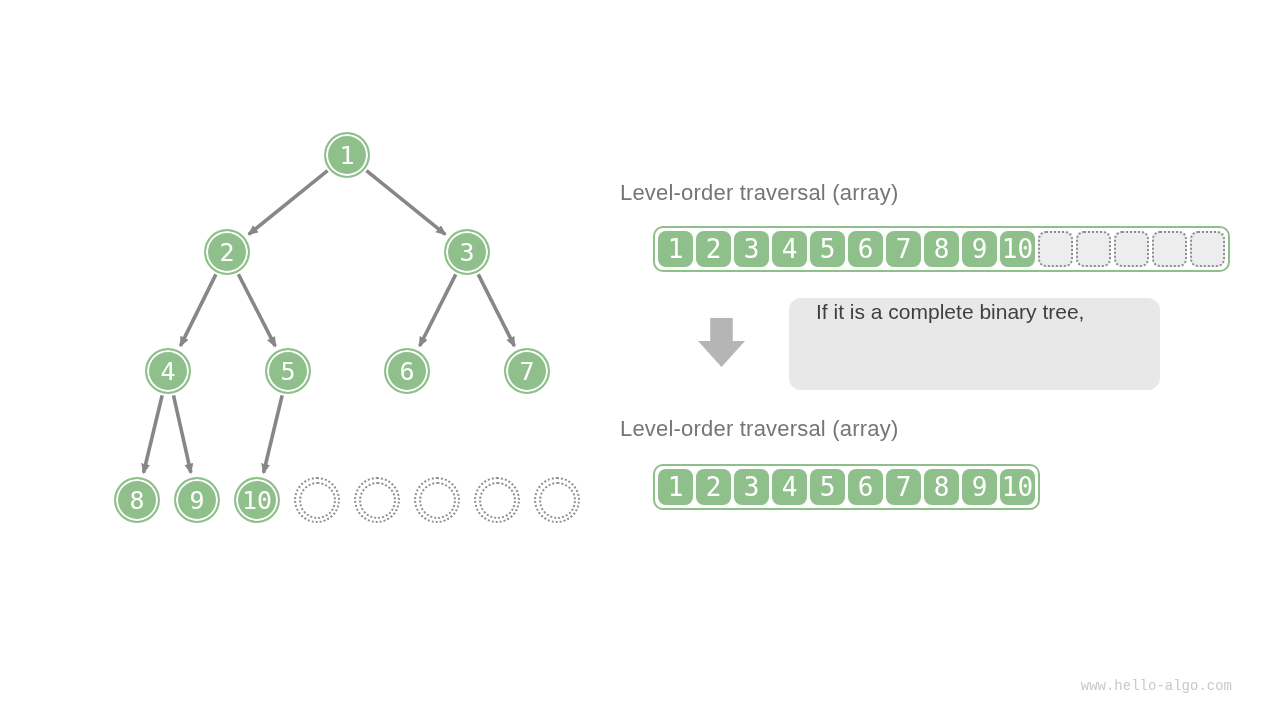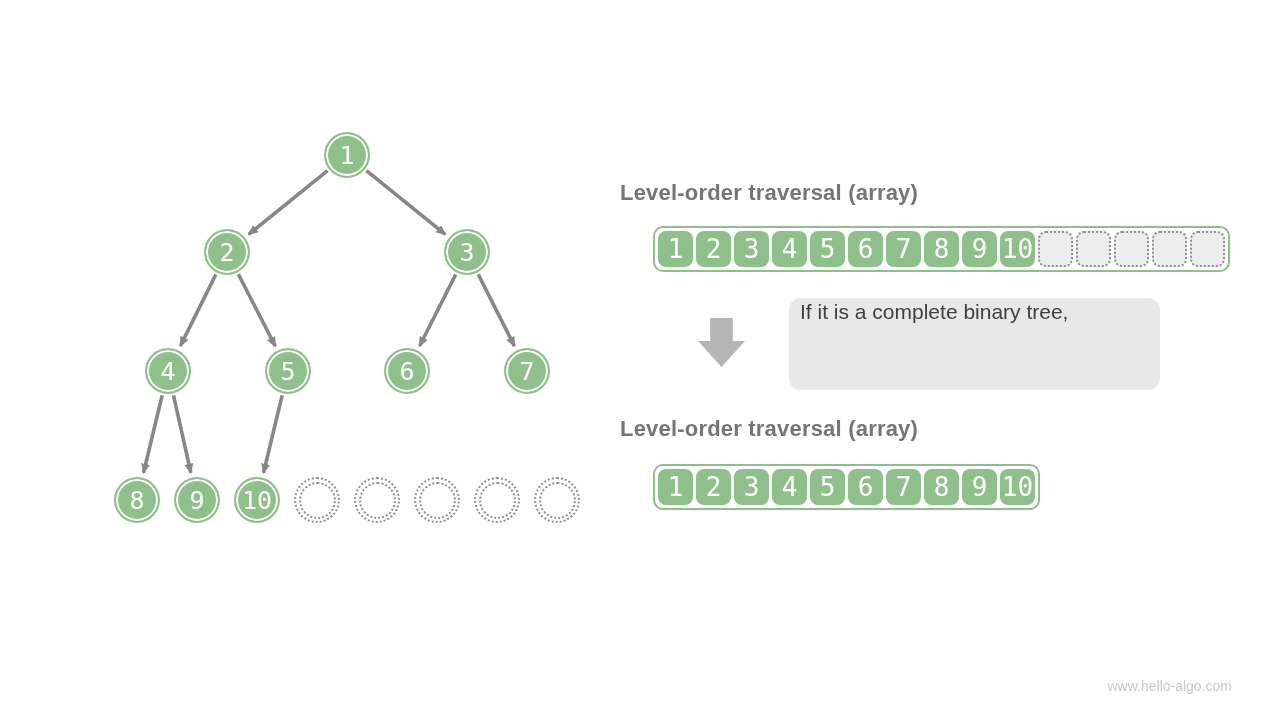--- a/index.html
+++ b/index.html
@@ -42,21 +42,21 @@
     content: "";
     position: absolute; inset: 2.5px;
     border: 2px dotted var(--dotted);
     border-radius: 50%;
   }
 
   
   .array-label {
     position: absolute;
     font-size: 22px;
-    font-weight: bold;
+    font-weight: normal;
     color: var(--heading);
     letter-spacing: 0.2px;
   }
   .array-box {
     position: absolute;
     box-sizing: border-box;
     display: flex;
     gap: 3px;
     padding: 3px;
     background: #ffffff;
@@ -88,34 +88,34 @@
   }
 
   .note-box {
     position: absolute;
     left: 789px; top: 298px;
     box-sizing: border-box;
     width: 371px; height: 92px;
     background: var(--note-bg);
     border-radius: 12px;
     display: flex; flex-direction: column; justify-content: flex-start;
-    padding-left: 11px;
+    padding-left: 27px;
     font-size: 21px;
     line-height: 28.5px;
     color: var(--note-text);
   }
   .note-box .hl {
     font-weight: bold;
     color: var(--note-hl);
   }
 
   .watermark {
     position: absolute;
     right: 48px; top: 678px;
-    font-family: Liberation Sans, sans-serif;
+    font-family: Liberation Mono, monospace;
     font-size: 14px;
     color: var(--watermark);
   }
 </style>
 </head>
 <body>
 
 <div class="canvas">
 
   <svg id="edges-svg">

